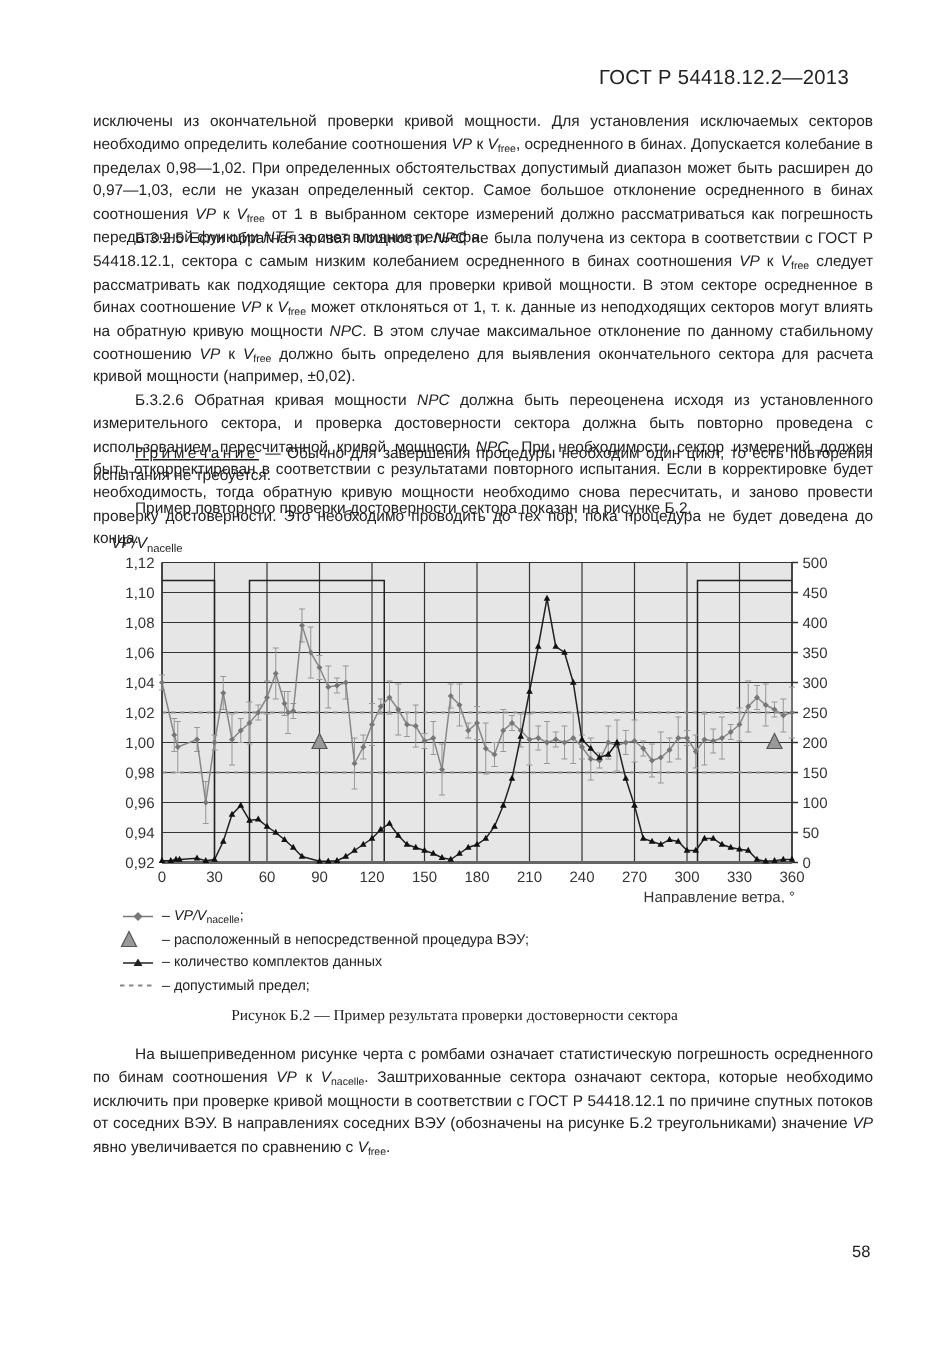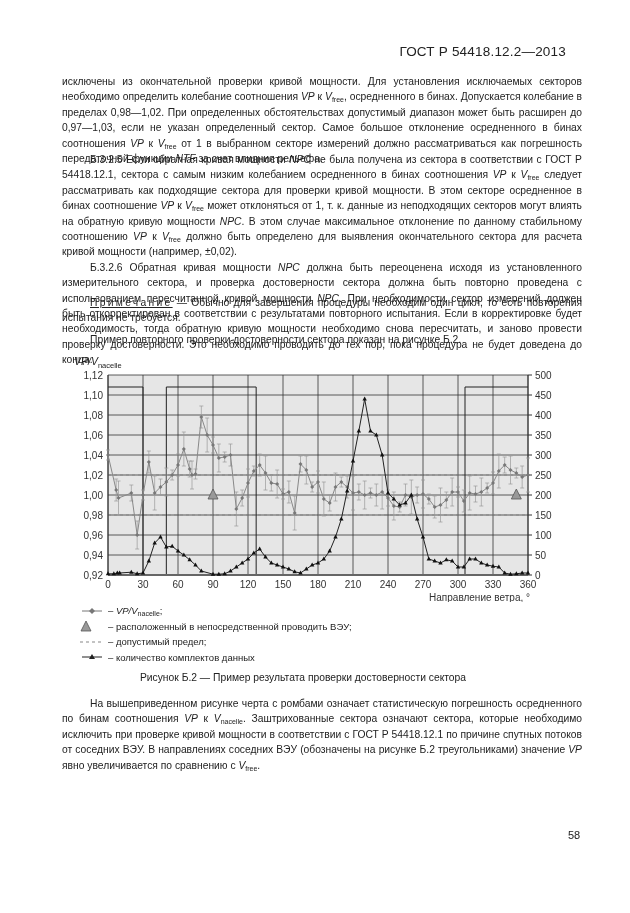--- a/index.html
+++ b/index.html
@@ -12,21 +12,21 @@
   sub{font-size:7px;vertical-align:-2px;line-height:0;}
   i{font-style:italic;}
   #p1{top:74px;}
   #p2{top:152px;}
   #note{top:295px;}
   #intro{top:332px;}
   #chartwrap{position:absolute;left:62px;top:352px;width:520px;height:250px;}
   .legend{position:absolute;left:80px;top:603px;font-size:9.5px;line-height:15.5px;}
   .legend .row{display:flex;align-items:center;height:15.5px;}
   .legend .sym{width:28px;display:inline-block;}
-  .caption{position:absolute;top:672px;left:0;width:546px;text-align:center;font-size:10.3px;padding-left:60px;box-sizing:border-box;}
+  .caption{position:absolute;top:672px;left:0;width:546px;text-align:center;font-size:10.3px;padding-left:60px;box-sizing:border-box;font-family:Liberation Serif, serif;}
   #p3{top:696px;}
   .pgno{position:absolute;top:829px;left:568px;font-size:11px;}
 </style>
 </head>
 <body>
 
 <div class="hdr">ГОСТ Р 54418.12.2—2013</div>
 
 <div class="txt" id="p1">
     <p>исключены из окончательной проверки кривой мощности. Для установления исключаемых секторов необходимо определить колебание соотношения <i>VP</i> к <i>V</i><sub>free</sub>, осредненного в бинах. Допускается колебание в пределах 0,98—1,02. При определенных обстоятельствах допустимый диапазон может быть расширен до 0,97—1,03, если не указан определенный сектор. Самое большое отклонение осредненного в бинах соотношения <i>VP</i> к <i>V</i><sub>free</sub> от 1 в выбранном секторе измерений должно рассматриваться как погрешность передаточной функции <i>NTF</i> за счет влияния рельефа.</p>
@@ -504,35 +504,35 @@
     <svg class="sym" width="28" height="10">
         <line x1="2" y1="5" x2="22" y2="5" stroke="#777" stroke-width="1"></line>
         <path d="M12 2 L15 5 L12 8 L9 5Z" fill="#777"></path>
       </svg>
     <span>–&nbsp;<i>VP/V</i><sub>nacelle</sub><span>;</span></span>
   </div>
   <div class="row">
     <svg class="sym" width="28" height="12">
         <path d="M6 1 L11 11 L1 11Z" fill="#999" stroke="#555" stroke-width="0.8"></path>
       </svg>
-    <span>– расположенный в непосредственной проводить ВЭУ;</span>
-  </div>
-  <div class="row">
-    <svg class="sym" width="28" height="10">
-        <line x1="0" y1="5" x2="24" y2="5" stroke="#888" stroke-width="1.2" stroke-dasharray="3,3"></line>
-      </svg>
-    <span>– допустимый предел;</span>
+    <span>– расположенный в непосредственной процедура ВЭУ;</span>
   </div>
   <div class="row">
     <svg class="sym" width="28" height="10">
         <line x1="2" y1="5" x2="22" y2="5" stroke="#222" stroke-width="1"></line>
         <path d="M12 2 L15 7 L9 7Z" fill="#222"></path>
       </svg>
     <span>– количество комплектов данных</span>
   </div>
+  <div class="row">
+    <svg class="sym" width="28" height="10">
+        <line x1="0" y1="5" x2="24" y2="5" stroke="#888" stroke-width="1.2" stroke-dasharray="3,3"></line>
+      </svg>
+    <span>– допустимый предел;</span>
+  </div>
 </div>
 
 <div class="caption">Рисунок Б.2 — Пример результата проверки достоверности сектора</div>
 
 <div class="txt" id="p3">
     <p class="ind">На вышеприведенном рисунке черта с ромбами означает статистическую погрешность осредненного по бинам соотношения <i>VP</i> к <i>V</i><sub>nacelle</sub>. Заштрихованные сектора означают сектора, которые необходимо исключить при проверке кривой мощности в соответствии с ГОСТ Р 54418.12.1 по причине спутных потоков от соседних ВЭУ. В направлениях соседних ВЭУ (обозначены на рисунке Б.2 треугольниками) значение <i>VP</i> явно увеличивается по сравнению с <i>V</i><sub>free</sub>.</p>
   </div>
 
 <div class="pgno">58</div>
 

